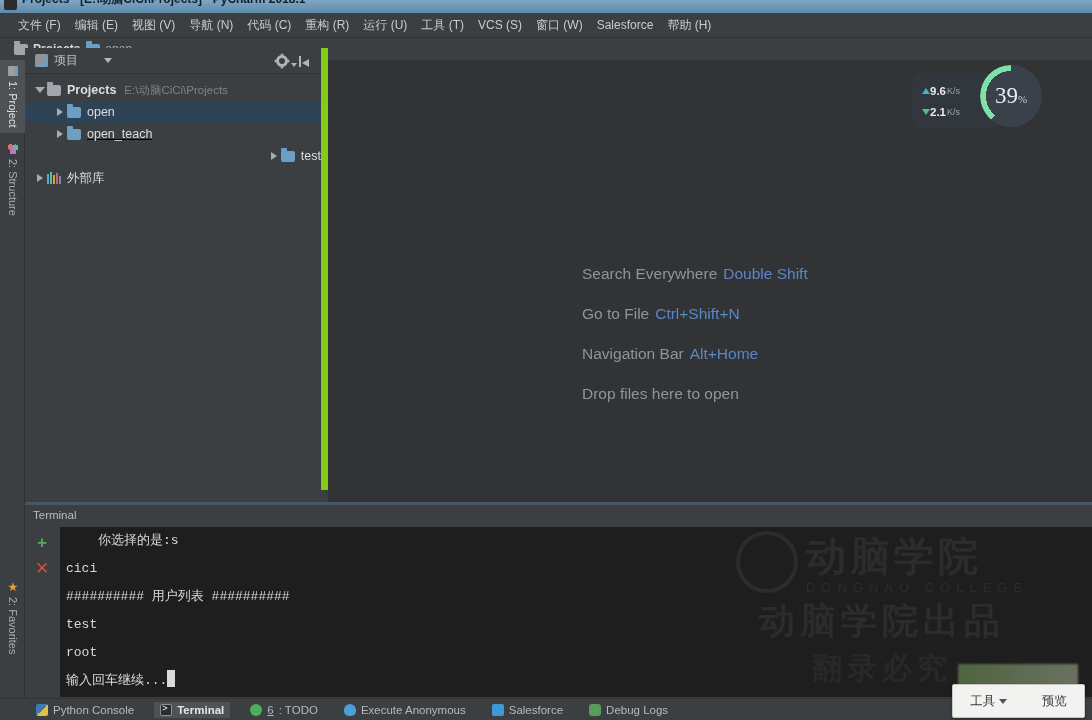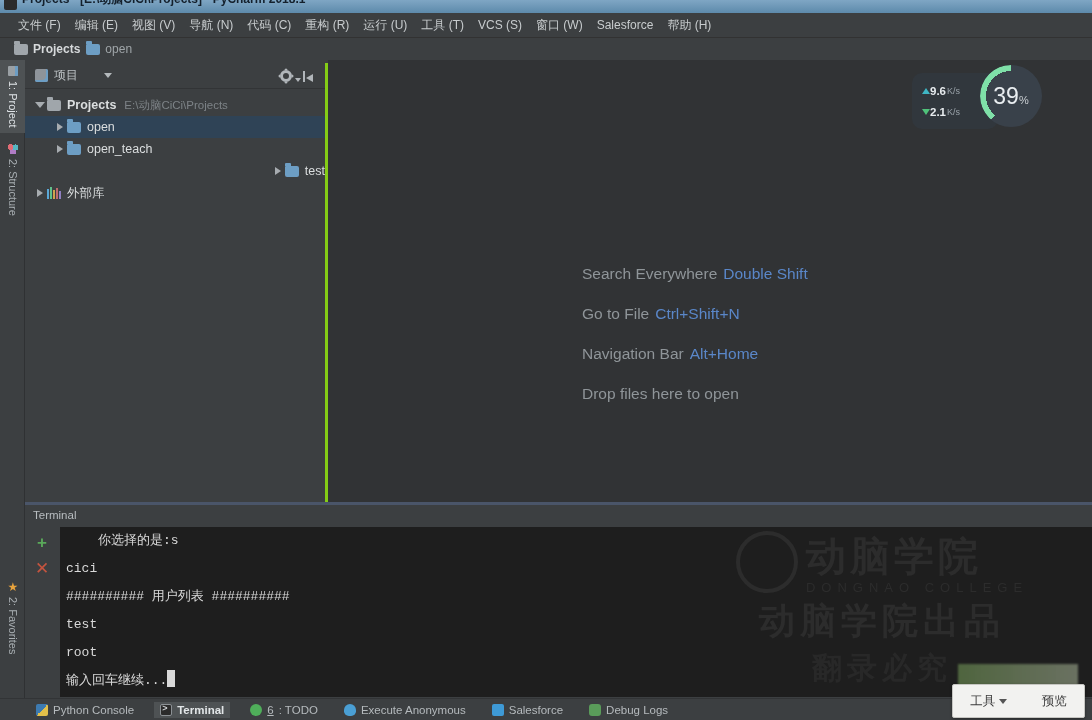--- a/index.html
+++ b/index.html
@@ -85,22 +85,22 @@
                 radial-gradient(circle at 75% 35%, #56b6c2 0 3px, transparent 3px),
                 radial-gradient(circle at 50% 80%, #b07cc6 0 3px, transparent 3px);
   }
   .ico-star {
     color: #e8a33d; font-size: 12px; line-height: 10px;
     writing-mode: horizontal-tb; text-align: center;
   }
 
   
   .projpanel {
-    position: absolute; top: 63px; left: 25px; width: 303px; height: 442px;
-    background: #3c3f41; border-right: 3px solid #84cc16;
+    position: absolute; top: 48px; left: 25px; width: 303px; height: 442px;
+    background: #3c3f41; border-right: 7px solid #84cc16;
   }
   .proj-toolbar {
     height: 26px; display: flex; align-items: center;
     padding: 0 6px 0 10px; border-bottom: 1px solid #323436;
   }
   .proj-title { font-size: 12px; color: #bcc1c4; display: flex; align-items: center; gap: 6px; }
   .proj-title .pi {
     width: 13px; height: 13px; background: #8e949a; border-radius: 2px;
     box-shadow: inset -4px -4px 0 -2px #6d9ec4;
   }
@@ -209,21 +209,21 @@
     background: #39414a;
     display: flex; align-items: center; justify-content: center;
   }
   .gauge-ring {
     position: absolute; inset: 0; border-radius: 50%;
     background: conic-gradient(from 180deg, rgba(0,0,0,0) 0deg 40deg,
                 #7fe0a8 40deg 180deg, rgba(0,0,0,0) 180deg 360deg);
     -webkit-mask: radial-gradient(circle, transparent 25px, #000 25px);
             mask: radial-gradient(circle, transparent 25px, #000 25px);
   }
-  .gauge-txt { position: relative; color: #e9edf0; font-size: 23px; }
+  .gauge-txt { position: relative; color: #e9edf0; font-size: 23px; font-family: Liberation Serif, serif; }
   .gauge-pct { font-size: 11px; color: #c9ced2; }
 
   
   .term-divider {
     position: absolute; top: 502px; left: 25px; width: 1067px; height: 3px;
     background: #4a5569;
   }
   .term-header {
     position: absolute; top: 505px; left: 25px; width: 1067px; height: 22px;
     background: #3c3f41;
@@ -401,21 +401,21 @@
         <span class="tlabel bold">Projects</span>
         <span class="tpath">E:\动脑CiCi\Projects</span>
       </div>
       <div class="trow selected" style="padding-left:28px;">
         <span class="twist">
             <i></i>
           </span>
         <span class="folder-ico blue tfolder"></span>
         <span class="tlabel">open</span>
       </div>
-      <div class="trow" style="padding-left:28px;">
+      <div class="trow" style="padding-left:28px;text-decoration:underline;">
         <span class="twist">
             <i></i>
           </span>
         <span class="folder-ico blue tfolder"></span>
         <span class="tlabel">open_teach</span>
       </div>
       <div class="trow" style="padding-left:28px;justify-content:flex-end;">
         <span class="twist">
             <i></i>
           </span>

